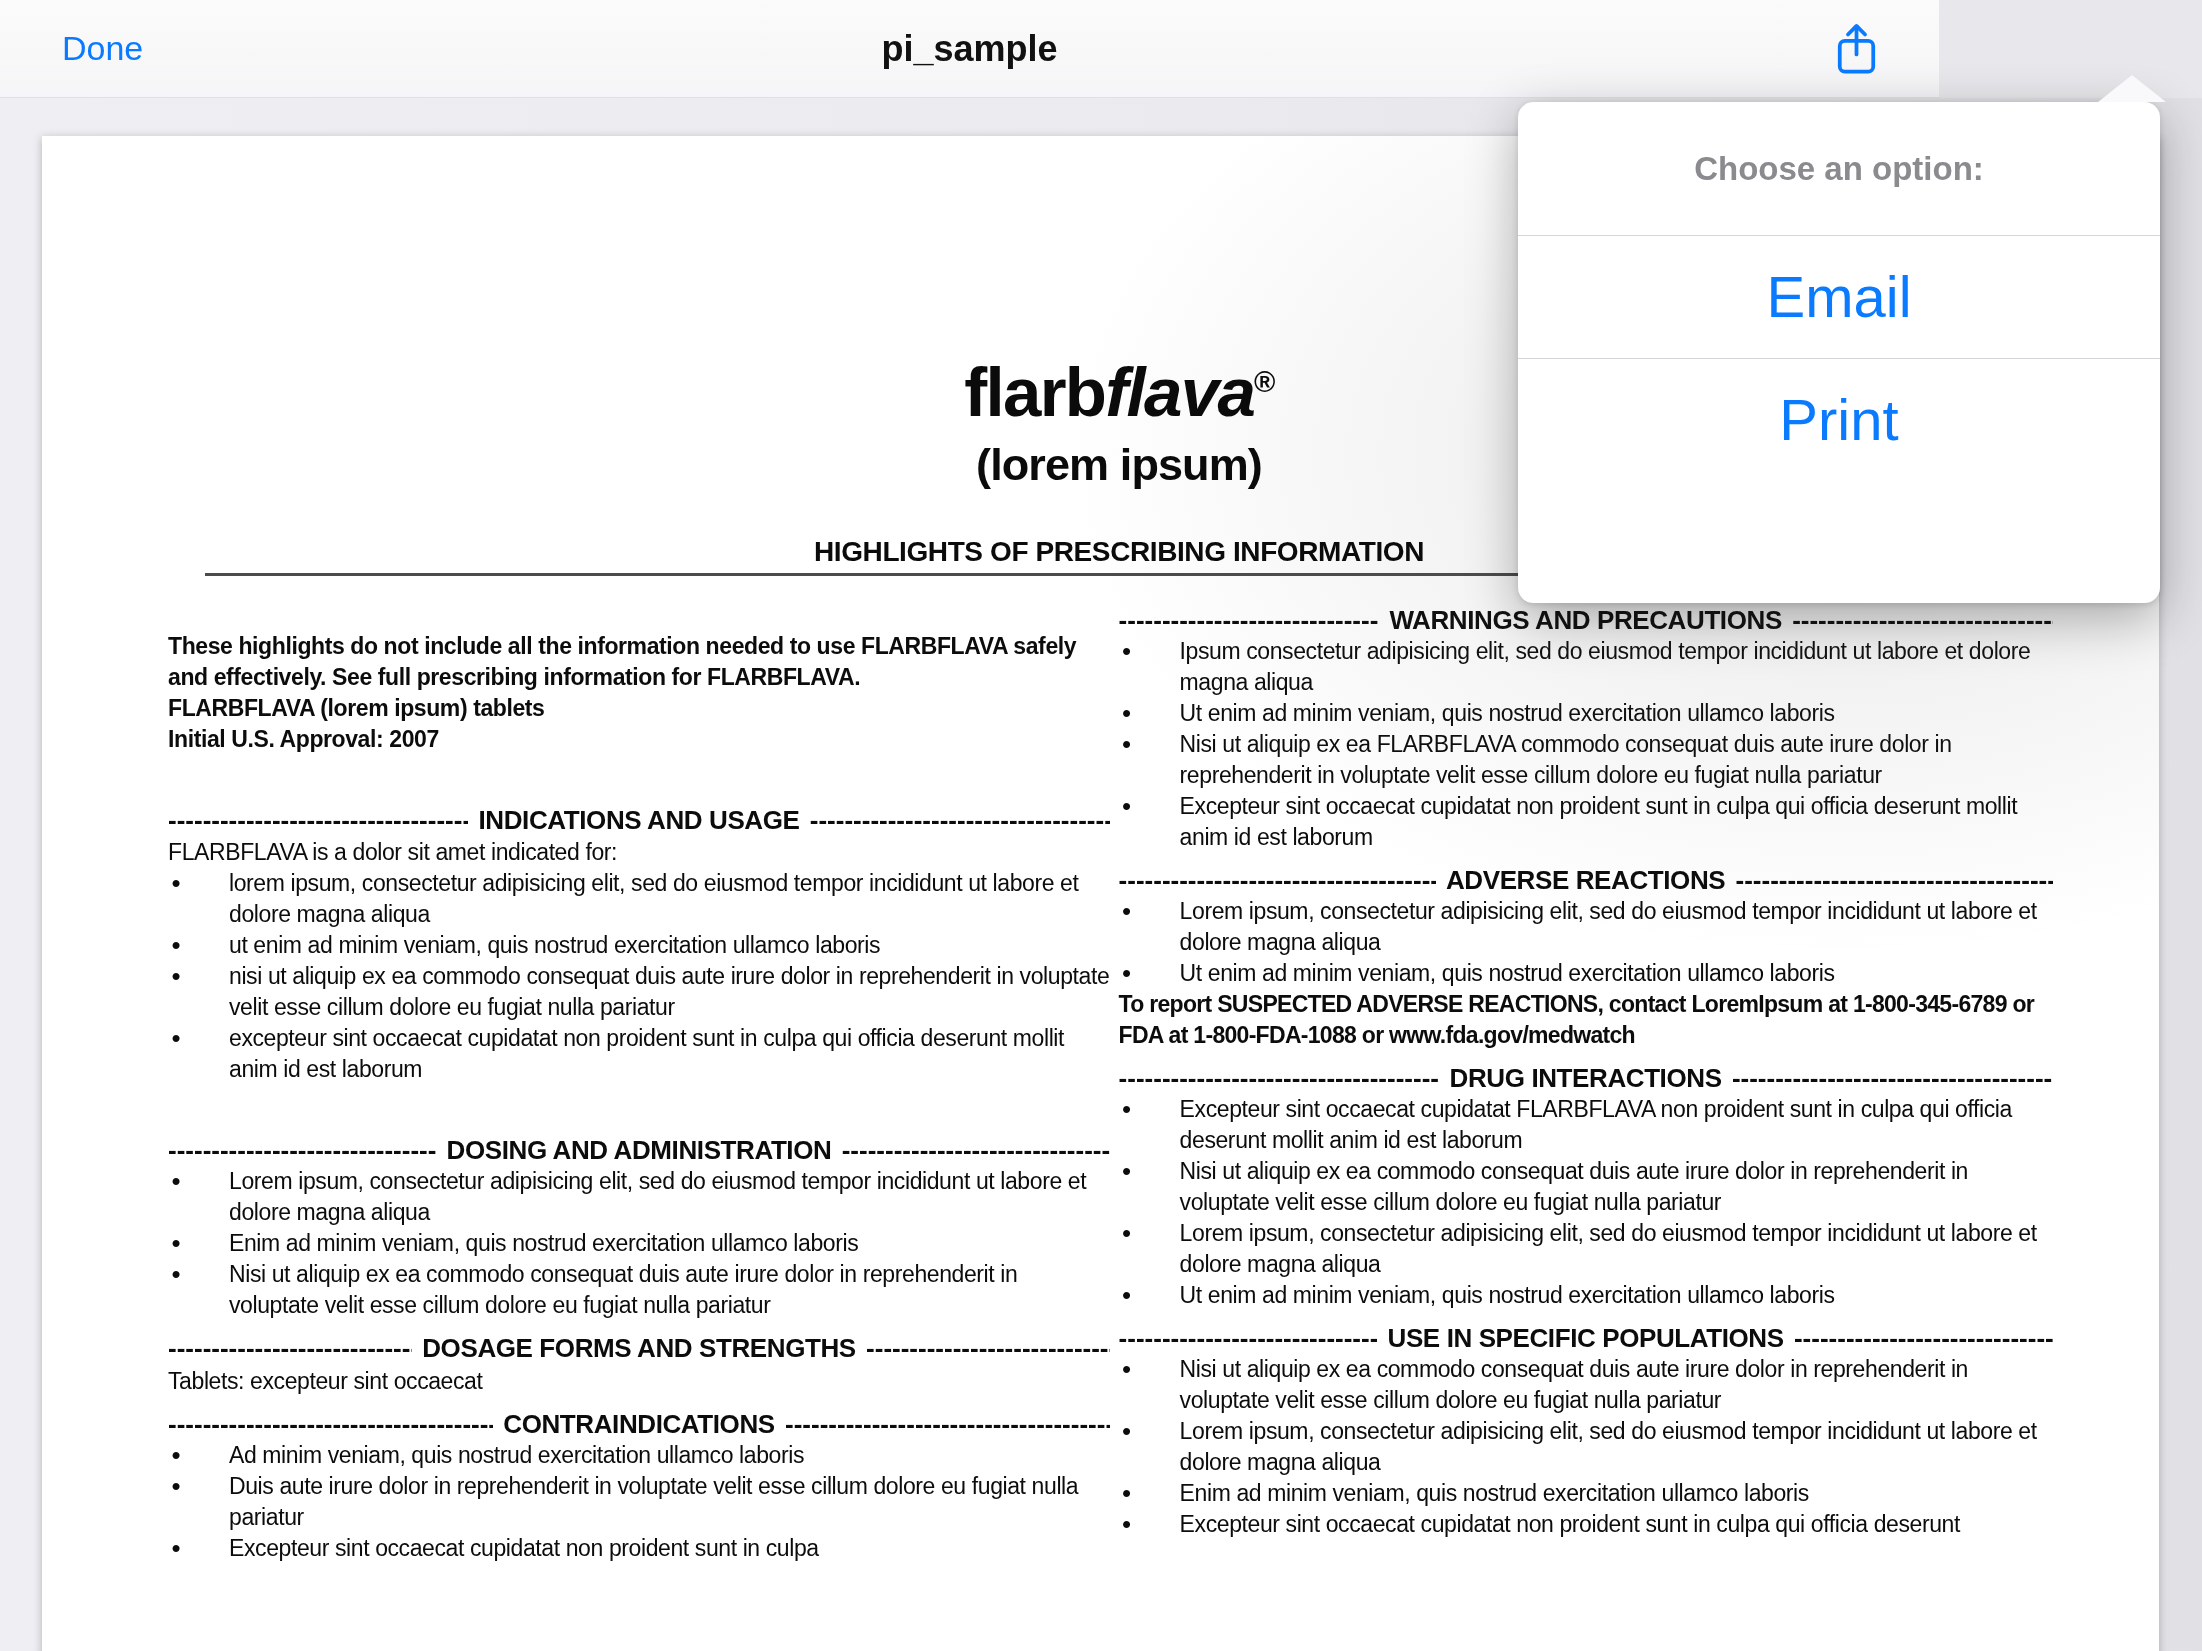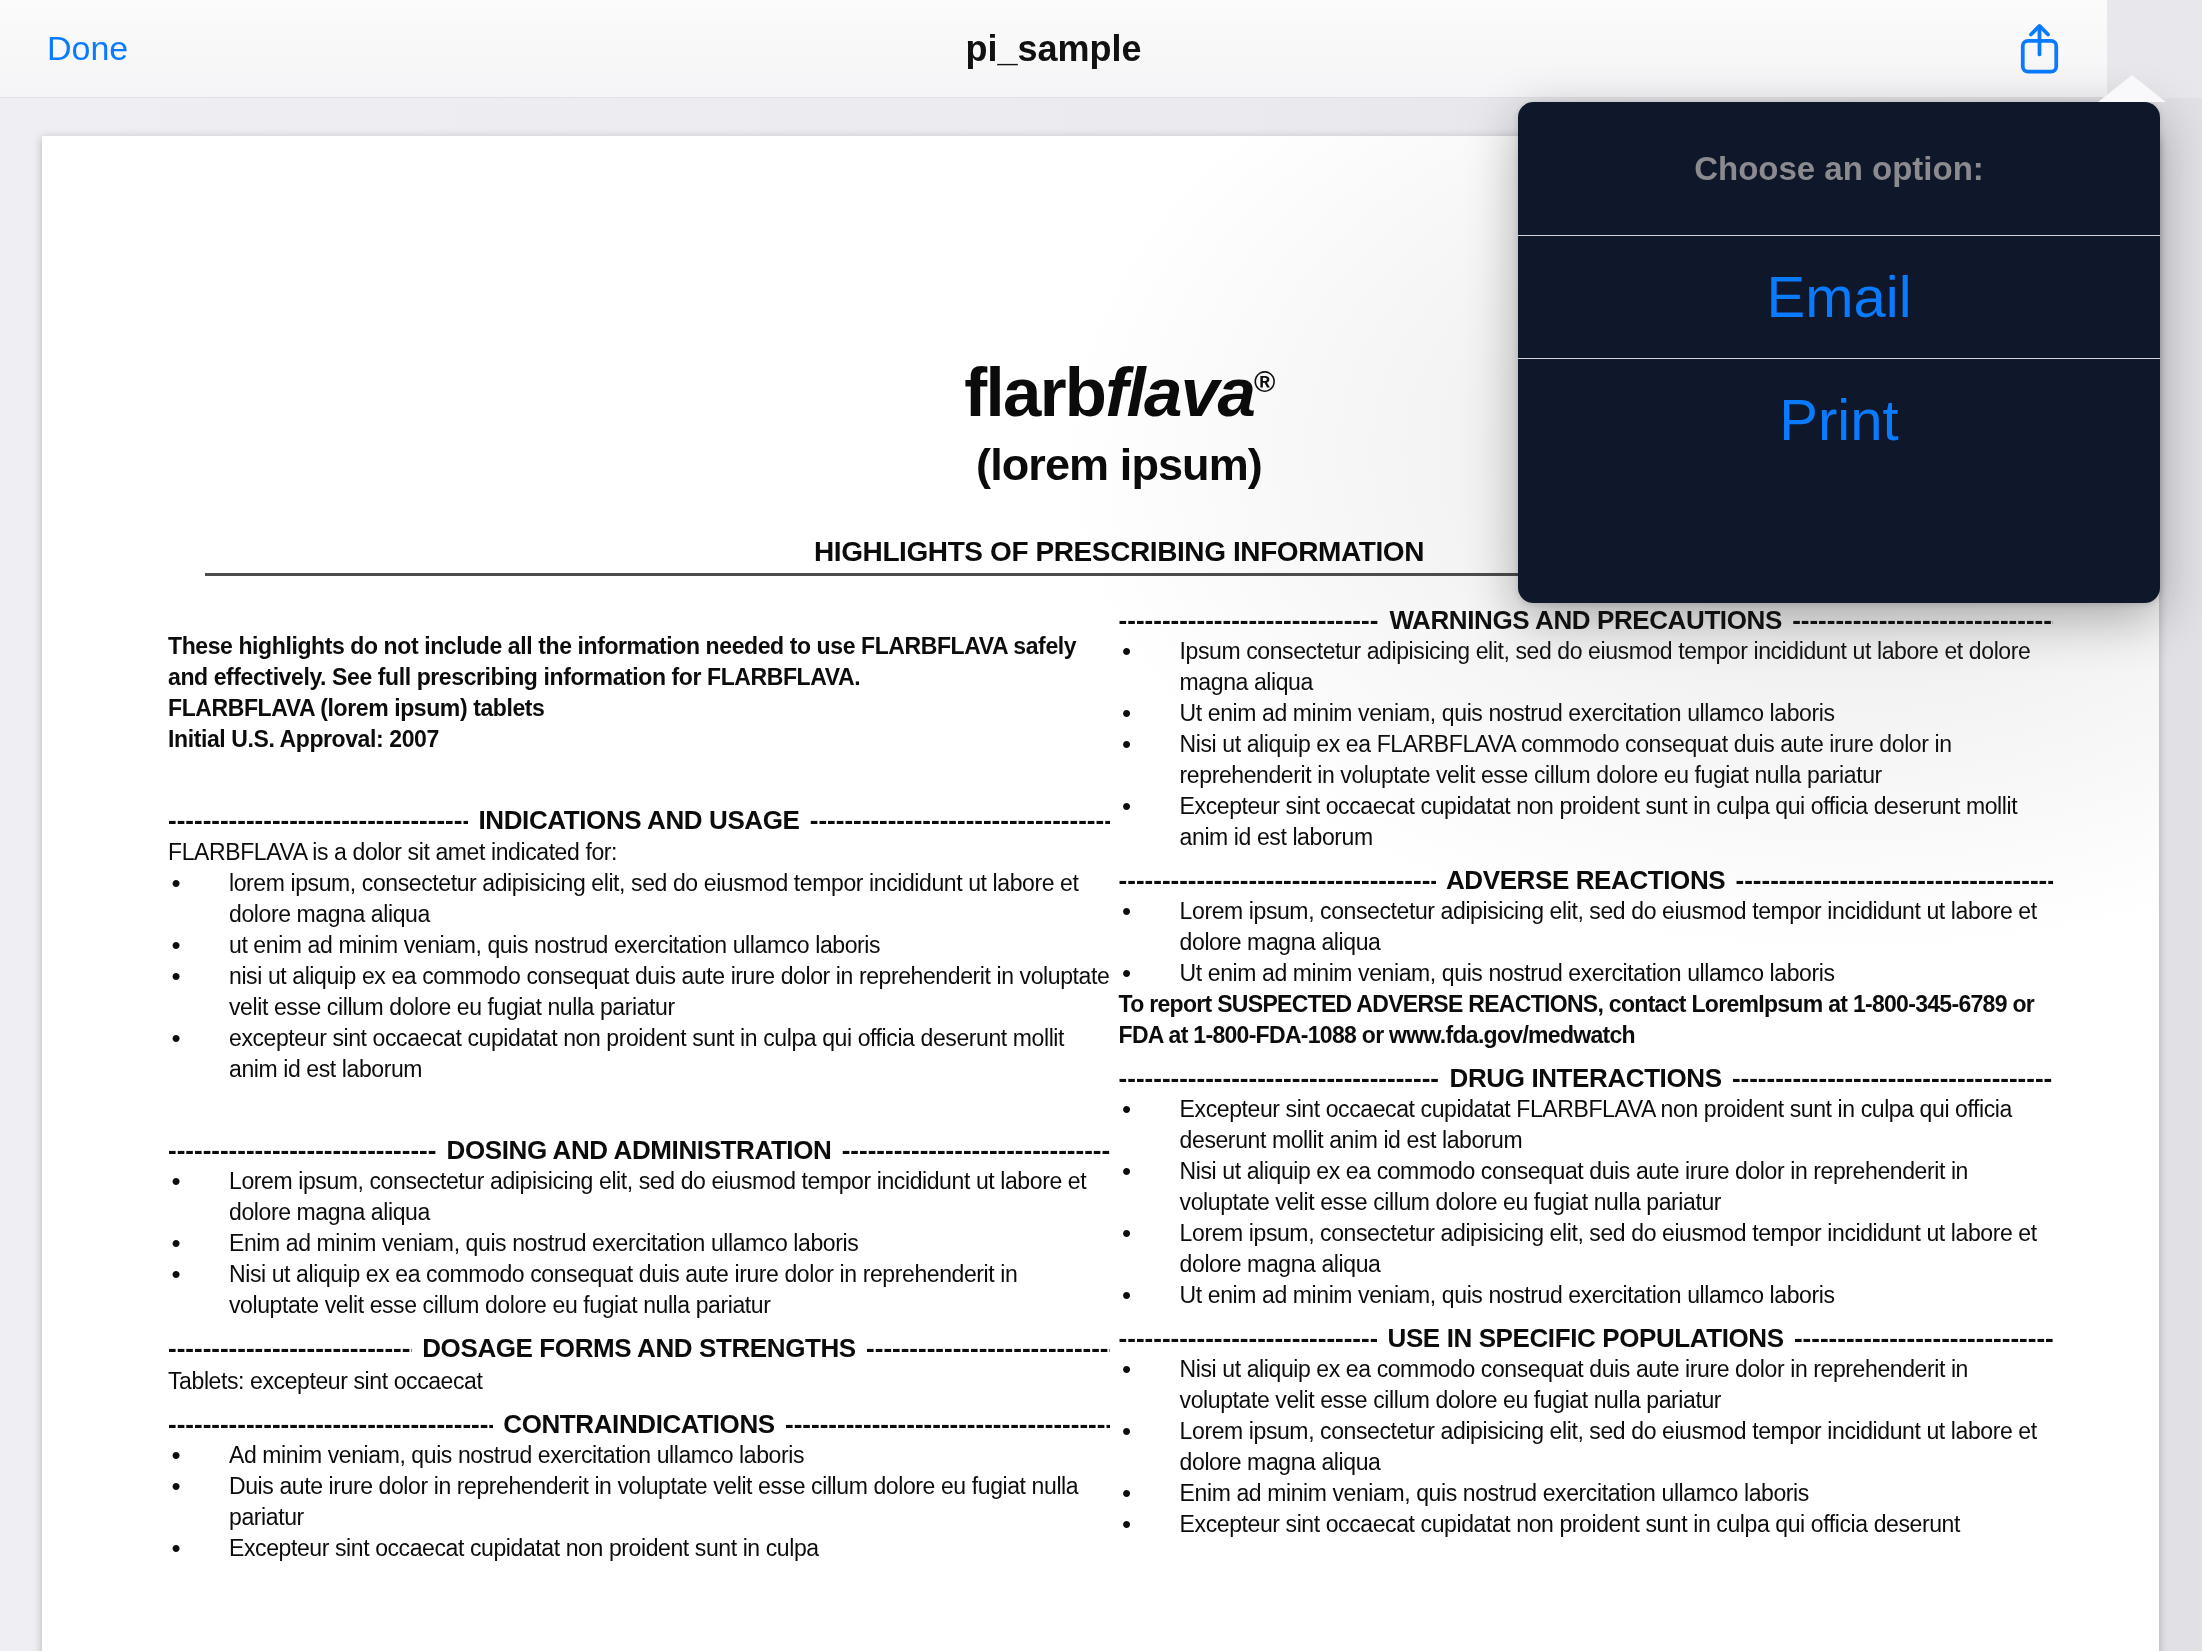--- a/index.html
+++ b/index.html
@@ -1,21 +1,21 @@
 <!DOCTYPE html>
 <html style="font-size:13.8px"><head>
 <meta charset="utf-8">
 <style>
   html,body{margin:0;padding:0;width:2203px;height:1651px;overflow:hidden;
     font-family:"Liberation Sans","DejaVu Sans",sans-serif;background:#e8e8ec;}
 
   
-  .navbar{position:absolute;left:0;top:0;width:2107px;height:98px;
+  .navbar{position:absolute;left:0;top:0;width:1939px;height:98px;
     background:linear-gradient(#fbfbfb,#f5f5f7);border-bottom:1.7px solid #e1e1e5;
-    display:flex;align-items:center;box-sizing:border-box;padding:0 47px;z-index:30;}
+    display:flex;align-items:center;box-sizing:border-box;padding:0 62px;z-index:30;}
   .nav-done{font-size:34px;color:#0a7aff;background:none;border:none;cursor:pointer;
     font-family:inherit;padding:0;}
   .nav-title{position:absolute;left:0;right:0;text-align:center;font-size:36px;
     font-weight:600;color:#111;pointer-events:none;}
   .nav-share{margin-left:auto;background:none;border:none;cursor:pointer;padding:0;
     display:flex;align-items:center;}
 
   
   .viewer{position:absolute;left:0;top:98px;width:2203px;height:1553px;
     background:linear-gradient(90deg,#efeff3 0%,#ebebef 55%,#e0e0e5 100%);overflow:hidden;}
@@ -48,21 +48,21 @@
   .sec-header .dash{flex:1;overflow:hidden;white-space:nowrap;letter-spacing:0;}
   .sec-header .sec-title{padding:0 10.3px;white-space:nowrap;}
   .lead{margin-top:1.7px;}
   .bullet-row{display:flex;}
   .bullet-marker{width:61px;flex:0 0 61px;padding-left:3.4px;box-sizing:border-box;font-size:26px;}
   .bullet-text{flex:1;}
   .note{font-weight:bold;margin-top:0;letter-spacing:-0.7px;}
 
   
   .popover{position:absolute;left:1518px;top:102px;width:642px;height:501px;z-index:40;
-    background:#0f172a;border-radius:15.5px;box-shadow:0 15.5px 52px rgba(0,0,0,.30),0 1.7px 6.9px rgba(0,0,0,.12);
+    background:#ffffff;border-radius:15.5px;box-shadow:0 15.5px 52px rgba(0,0,0,.30),0 1.7px 6.9px rgba(0,0,0,.12);
     display:grid;grid-template-rows:133px 1fr 1fr 1fr;}
   .pop-caret{position:absolute;left:2098px;top:75px;width:0;height:0;z-index:41;
     border-left:34px solid transparent;border-right:34px solid transparent;
     border-bottom:27.5px solid #f9f9fb;}
   .pop-prompt{display:flex;align-items:center;justify-content:center;
     font-size:33px;font-weight:600;color:#8a8a8f;}
   .pop-item{display:flex;align-items:center;justify-content:center;
     border-top:1.7px solid #d5d5d9;background:none;font-family:inherit;
     font-size:58px;color:#0a7aff;cursor:pointer;border-left:none;border-right:none;border-bottom:none;}
 </style>

